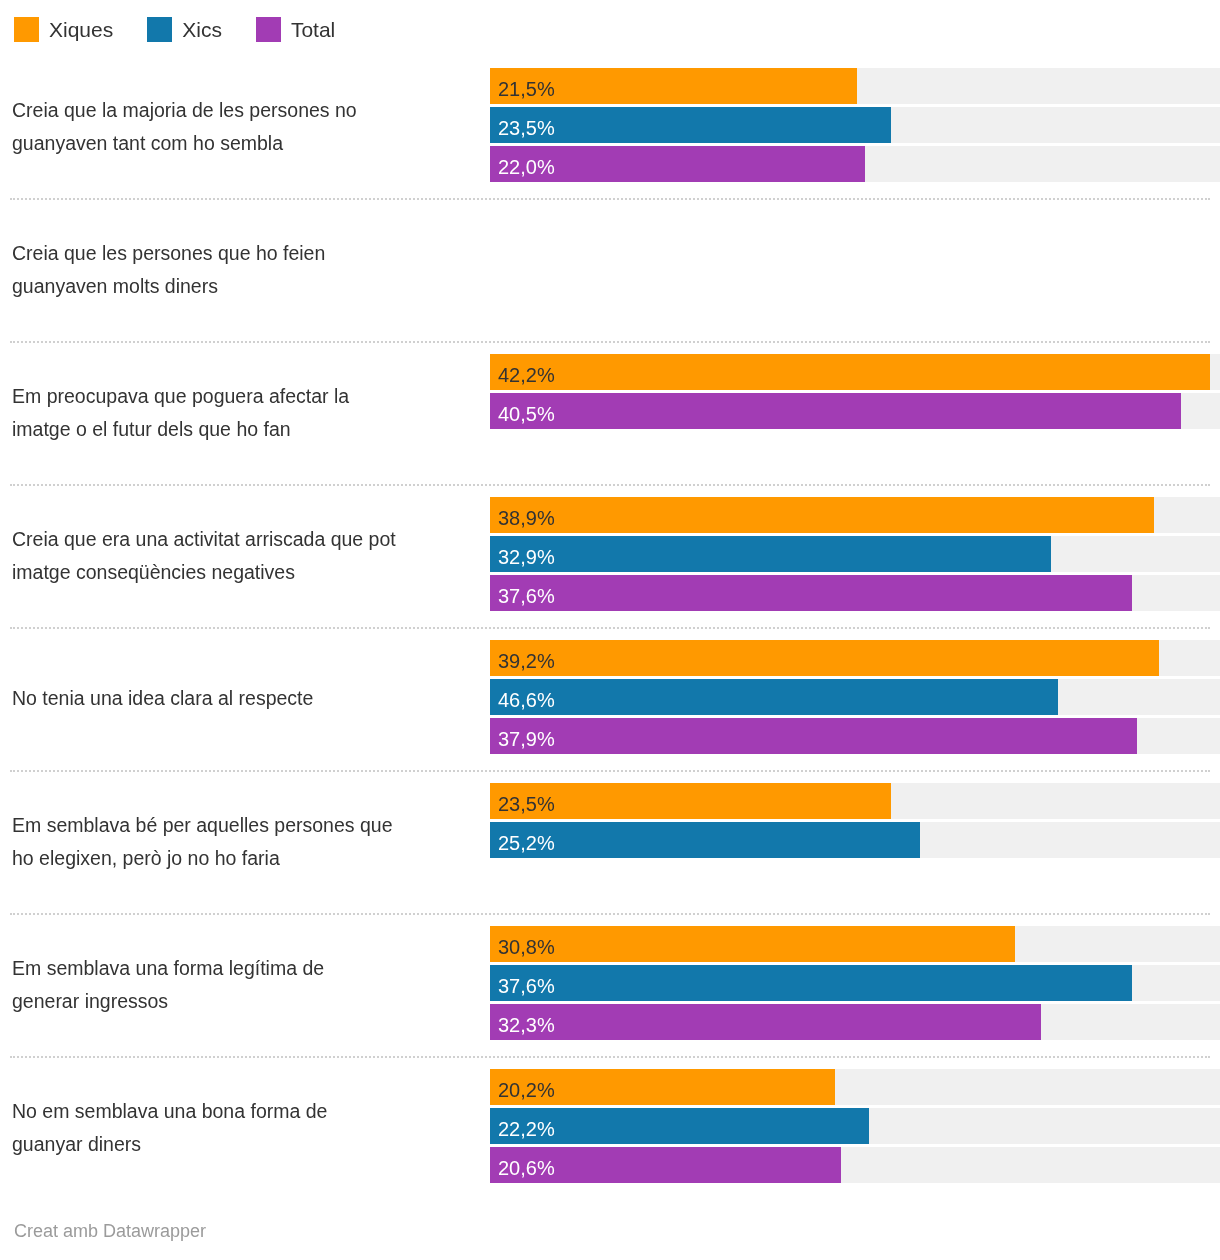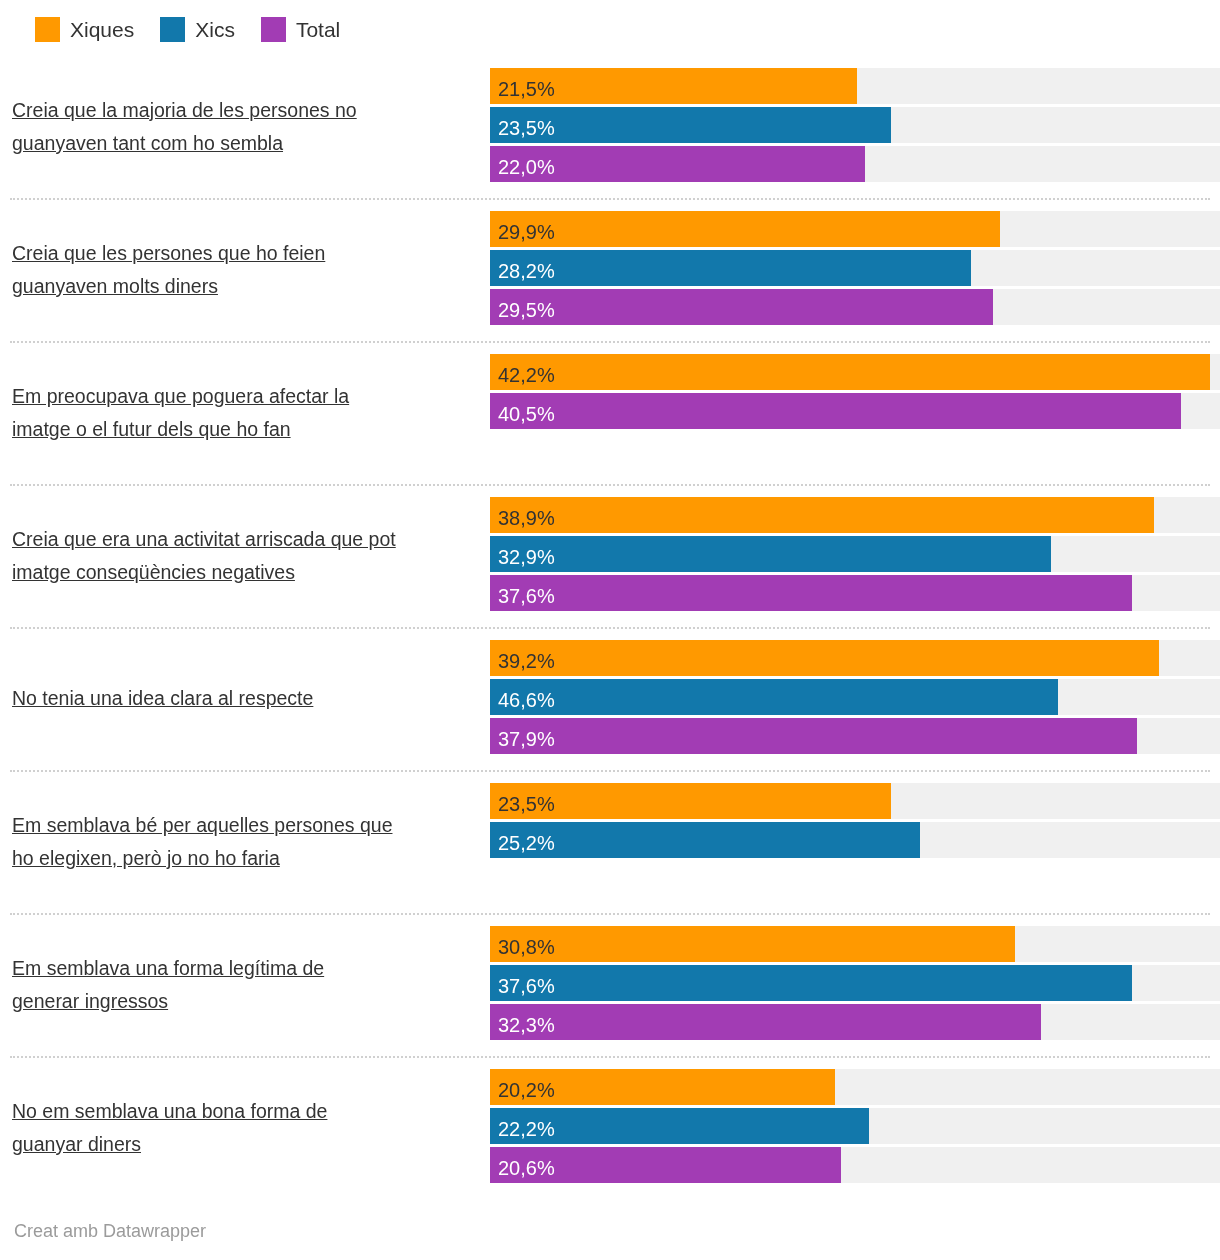--- a/index.html
+++ b/index.html
@@ -17,23 +17,22 @@
     position: relative;
   }
 
   
   #legend {
     position: absolute;
     left: 14px;
     top: 14px;
     display: flex;
     align-items: center;
-    gap: 0;
+    gap: 8px;
     height: 30px;
-    margin-left: 21px;
   }
   .legend-item {
     display: flex;
     align-items: center;
     margin-right: 26px;
   }
   .legend-swatch {
     width: 25px;
     height: 25px;
     display: block;
@@ -75,21 +74,21 @@
     top: 0;
     width: 468px;
     height: 143px;
     display: flex;
     align-items: center;
     font-size: 19.5px;
     line-height: 33px;
     color: #333333;
     padding-right: 6px;
   }
-  .cat-label span { display: block; text-decoration: underline; }
+  .cat-label span { display: block; }
 
   .bars {
     position: absolute;
     left: 490px;
     top: 13px;
     width: 720px;
     height: 117px;
   }
   .track {
     position: relative;
@@ -167,34 +166,20 @@
       </div>
     </div>
     <div class="group">
       <div class="group-sep"></div>
       <div class="cat-label">
         <div>
           <span>Creia que les persones que ho feien</span>
           <span>guanyaven molts diners</span>
         </div>
       </div>
-      <div class="bars">
-        <div class="track">
-          <div class="bar" style="width: 510.142px; background: rgb(255, 153, 0);"></div>
-          <div class="bar-value v-dark">29,9%</div>
-        </div>
-        <div class="track">
-          <div class="bar" style="width: 481.137px; background: rgb(18, 120, 171);"></div>
-          <div class="bar-value v-light">28,2%</div>
-        </div>
-        <div class="track">
-          <div class="bar" style="width: 503.318px; background: rgb(162, 60, 180);"></div>
-          <div class="bar-value v-light">29,5%</div>
-        </div>
-      </div>
     </div>
     <div class="group">
       <div class="group-sep"></div>
       <div class="cat-label">
         <div>
           <span>Em preocupava que poguera afectar la</span>
           <span>imatge o el futur dels que ho fan</span>
         </div>
       </div>
       <div class="bars">

